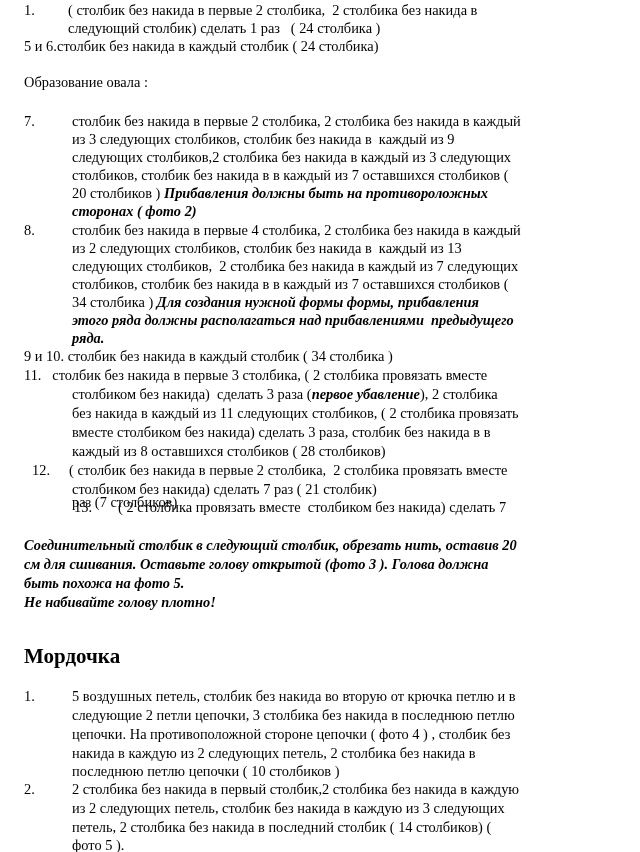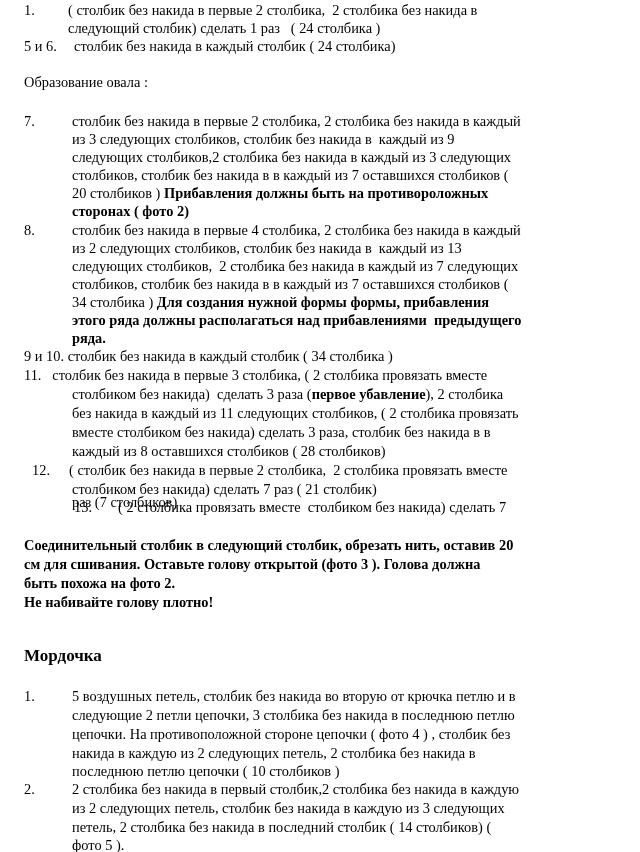--- a/index.html
+++ b/index.html
@@ -1,31 +1,31 @@
 <!DOCTYPE html>
 <html><head>
 <meta charset="utf-8">
 <style>
   html, body { margin: 0; padding: 0; background: #ffffff; }
   body { width: 640px; height: 852px; overflow: hidden; position: relative;
          font-family: "Liberation Serif", serif; font-size: 14.4px; color: #000; }
   .ln { position: absolute; white-space: pre; line-height: 18px; }
-  .b { font-weight: bold; }
-  .h { font-weight: bold; font-size: 17px; }
+  .b { font-weight: bold; font-style: italic; }
+  .h { font-weight: bold; font-size: 21px; }
 </style>
 </head>
 <body>
 
 <div>
 
   <div class="ln" style="left:24px;top:1px">1.</div>
   <div class="ln" style="left:68px;top:1px">( столбик без накида в первые 2 столбика,  2 столбика без накида в</div>
   <div class="ln" style="left:68px;top:19px">следующий столбик) сделать 1 раз   ( 24 столбика )</div>
   <div class="ln" style="left:24px;top:37px">5 и 6.</div>
-  <div class="ln" style="left:74px;top:37px">столбик без накида в каждый столбик ( 24 столбика)</div>
+  <div class="ln" style="left:57px;top:37px">столбик без накида в каждый столбик ( 24 столбика)</div>
 
   <div class="ln" style="left:24px;top:73px">Образование овала :</div>
 
   <div class="ln" style="left:24px;top:112px">7.</div>
   <div class="ln" style="left:72px;top:112px">столбик без накида в первые 2 столбика, 2 столбика без накида в каждый</div>
   <div class="ln" style="left:72px;top:130px">из 3 следующих столбиков, столбик без накида в  каждый из 9</div>
   <div class="ln" style="left:72px;top:148px">следующих столбиков,2 столбика без накида в каждый из 3 следующих</div>
   <div class="ln" style="left:72px;top:166px">столбиков, столбик без накида в в каждый из 7 оставшихся столбиков (</div>
   <div class="ln" style="left:72px;top:184px"><span>20 столбиков ) </span><span class="b">Прибавления должны быть на противороложных</span></div>
   <div class="ln b" style="left:72px;top:202px">сторонах ( фото 2)</div>
@@ -48,21 +48,21 @@
 
   <div class="ln" style="left:32px;top:461px">12.</div>
   <div class="ln" style="left:69px;top:461px">( столбик без накида в первые 2 столбика,  2 столбика провязать вместе</div>
   <div class="ln" style="left:72px;top:480px">столбиком без накида) сделать 7 раз ( 21 столбик)</div>
   <div class="ln" style="left:74px;top:498px">13.</div>
   <div class="ln" style="left:118px;top:498px">( 2 столбика провязать вместе  столбиком без накида) сделать 7</div>
   <div class="ln" style="left:72px;top:493px">раз (7 столбиков)</div>
 
   <div class="ln b" style="left:24px;top:536px">Соединительный столбик в следующий столбик, обрезать нить, оставив 20</div>
   <div class="ln b" style="left:24px;top:555px">см для сшивания. Оставьте голову открытой (фото 3 ). Голова должна</div>
-  <div class="ln b" style="left:24px;top:574px">быть похожа на фото 2.</div>
+  <div class="ln b" style="left:24px;top:574px">быть похожа на фото 5.</div>
   <div class="ln b" style="left:24px;top:593px">Не набивайте голову плотно!</div>
 
   <div class="ln h" style="left:24px;top:647px">Мордочка</div>
 
   <div class="ln" style="left:24px;top:687px">1.</div>
   <div class="ln" style="left:72px;top:687px">5 воздушных петель, столбик без накида во вторую от крючка петлю и в</div>
   <div class="ln" style="left:72px;top:706px">следующие 2 петли цепочки, 3 столбика без накида в последнюю петлю</div>
   <div class="ln" style="left:72px;top:725px">цепочки. На противоположной стороне цепочки ( фото 4 ) , столбик без</div>
   <div class="ln" style="left:72px;top:744px">накида в каждую из 2 следующих петель, 2 столбика без накида в</div>
   <div class="ln" style="left:72px;top:762px">последнюю петлю цепочки ( 10 столбиков )</div>

